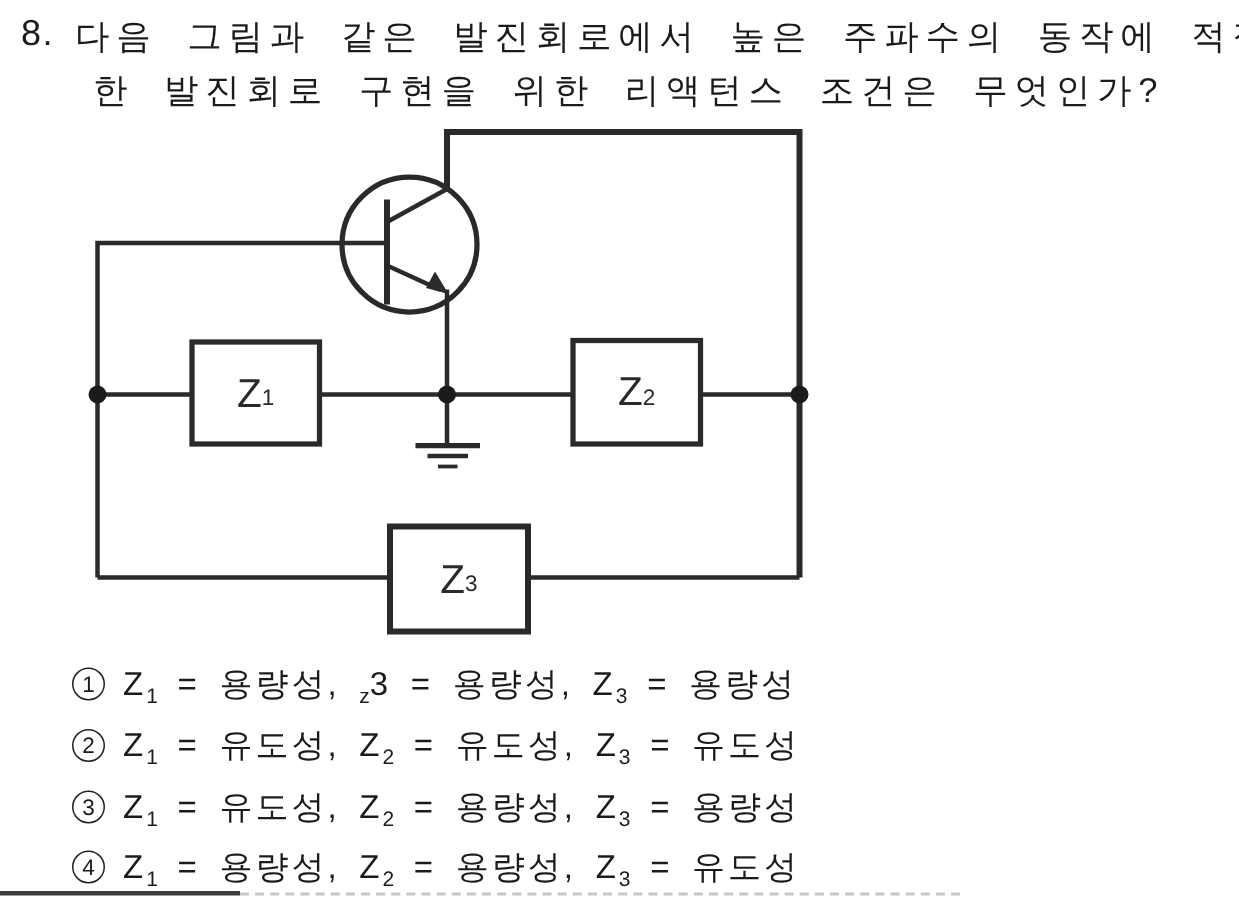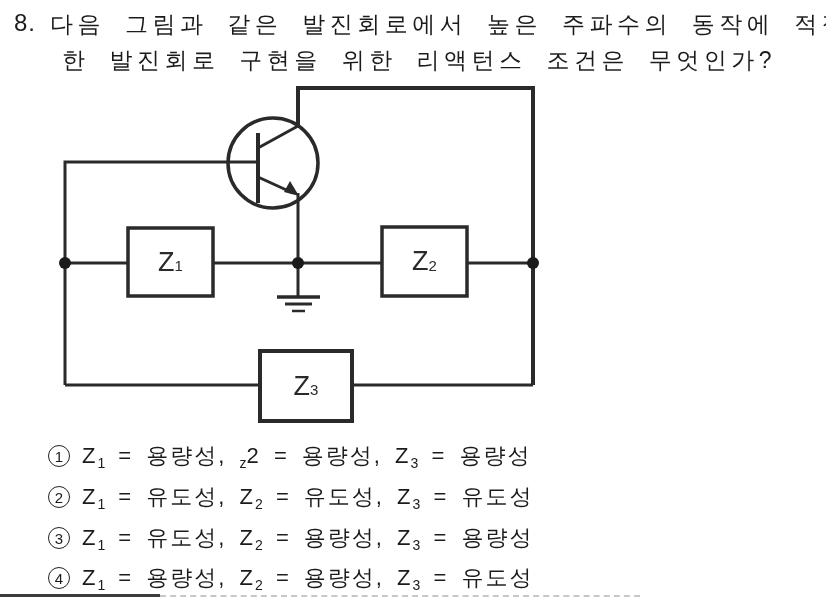--- a/index.html
+++ b/index.html
@@ -114,21 +114,21 @@
   <span>Z</span>
     <sub>2</sub>
 </div>
 <div class="z-label zl-3">
   <span>Z</span>
     <sub>3</sub>
 </div>
 
 <div class="option-row opt-1">
   <span class="marker">1</span>
-  <span class="opt-text"><span>Z</span><sub>1</sub><span> = 용량성, </span><sub>z</sub><span>2 = 용량성, Z</span><sub>3</sub><span> = 용량성</span></span>
+  <span class="opt-text"><span>Z</span><sub>1</sub><span> = 용량성, </span><sub>z</sub><span>3 = 용량성, Z</span><sub>3</sub><span> = 용량성</span></span>
 </div>
 <div class="option-row opt-2">
   <span class="marker">2</span>
   <span class="opt-text"><span>Z</span><sub>1</sub><span> = 유도성, Z</span><sub>2</sub><span> = 유도성, Z</span><sub>3</sub><span> = 유도성</span></span>
 </div>
 <div class="option-row opt-3">
   <span class="marker">3</span>
   <span class="opt-text"><span>Z</span><sub>1</sub><span> = 유도성, Z</span><sub>2</sub><span> = 용량성, Z</span><sub>3</sub><span> = 용량성</span></span>
 </div>
 <div class="option-row opt-4">

